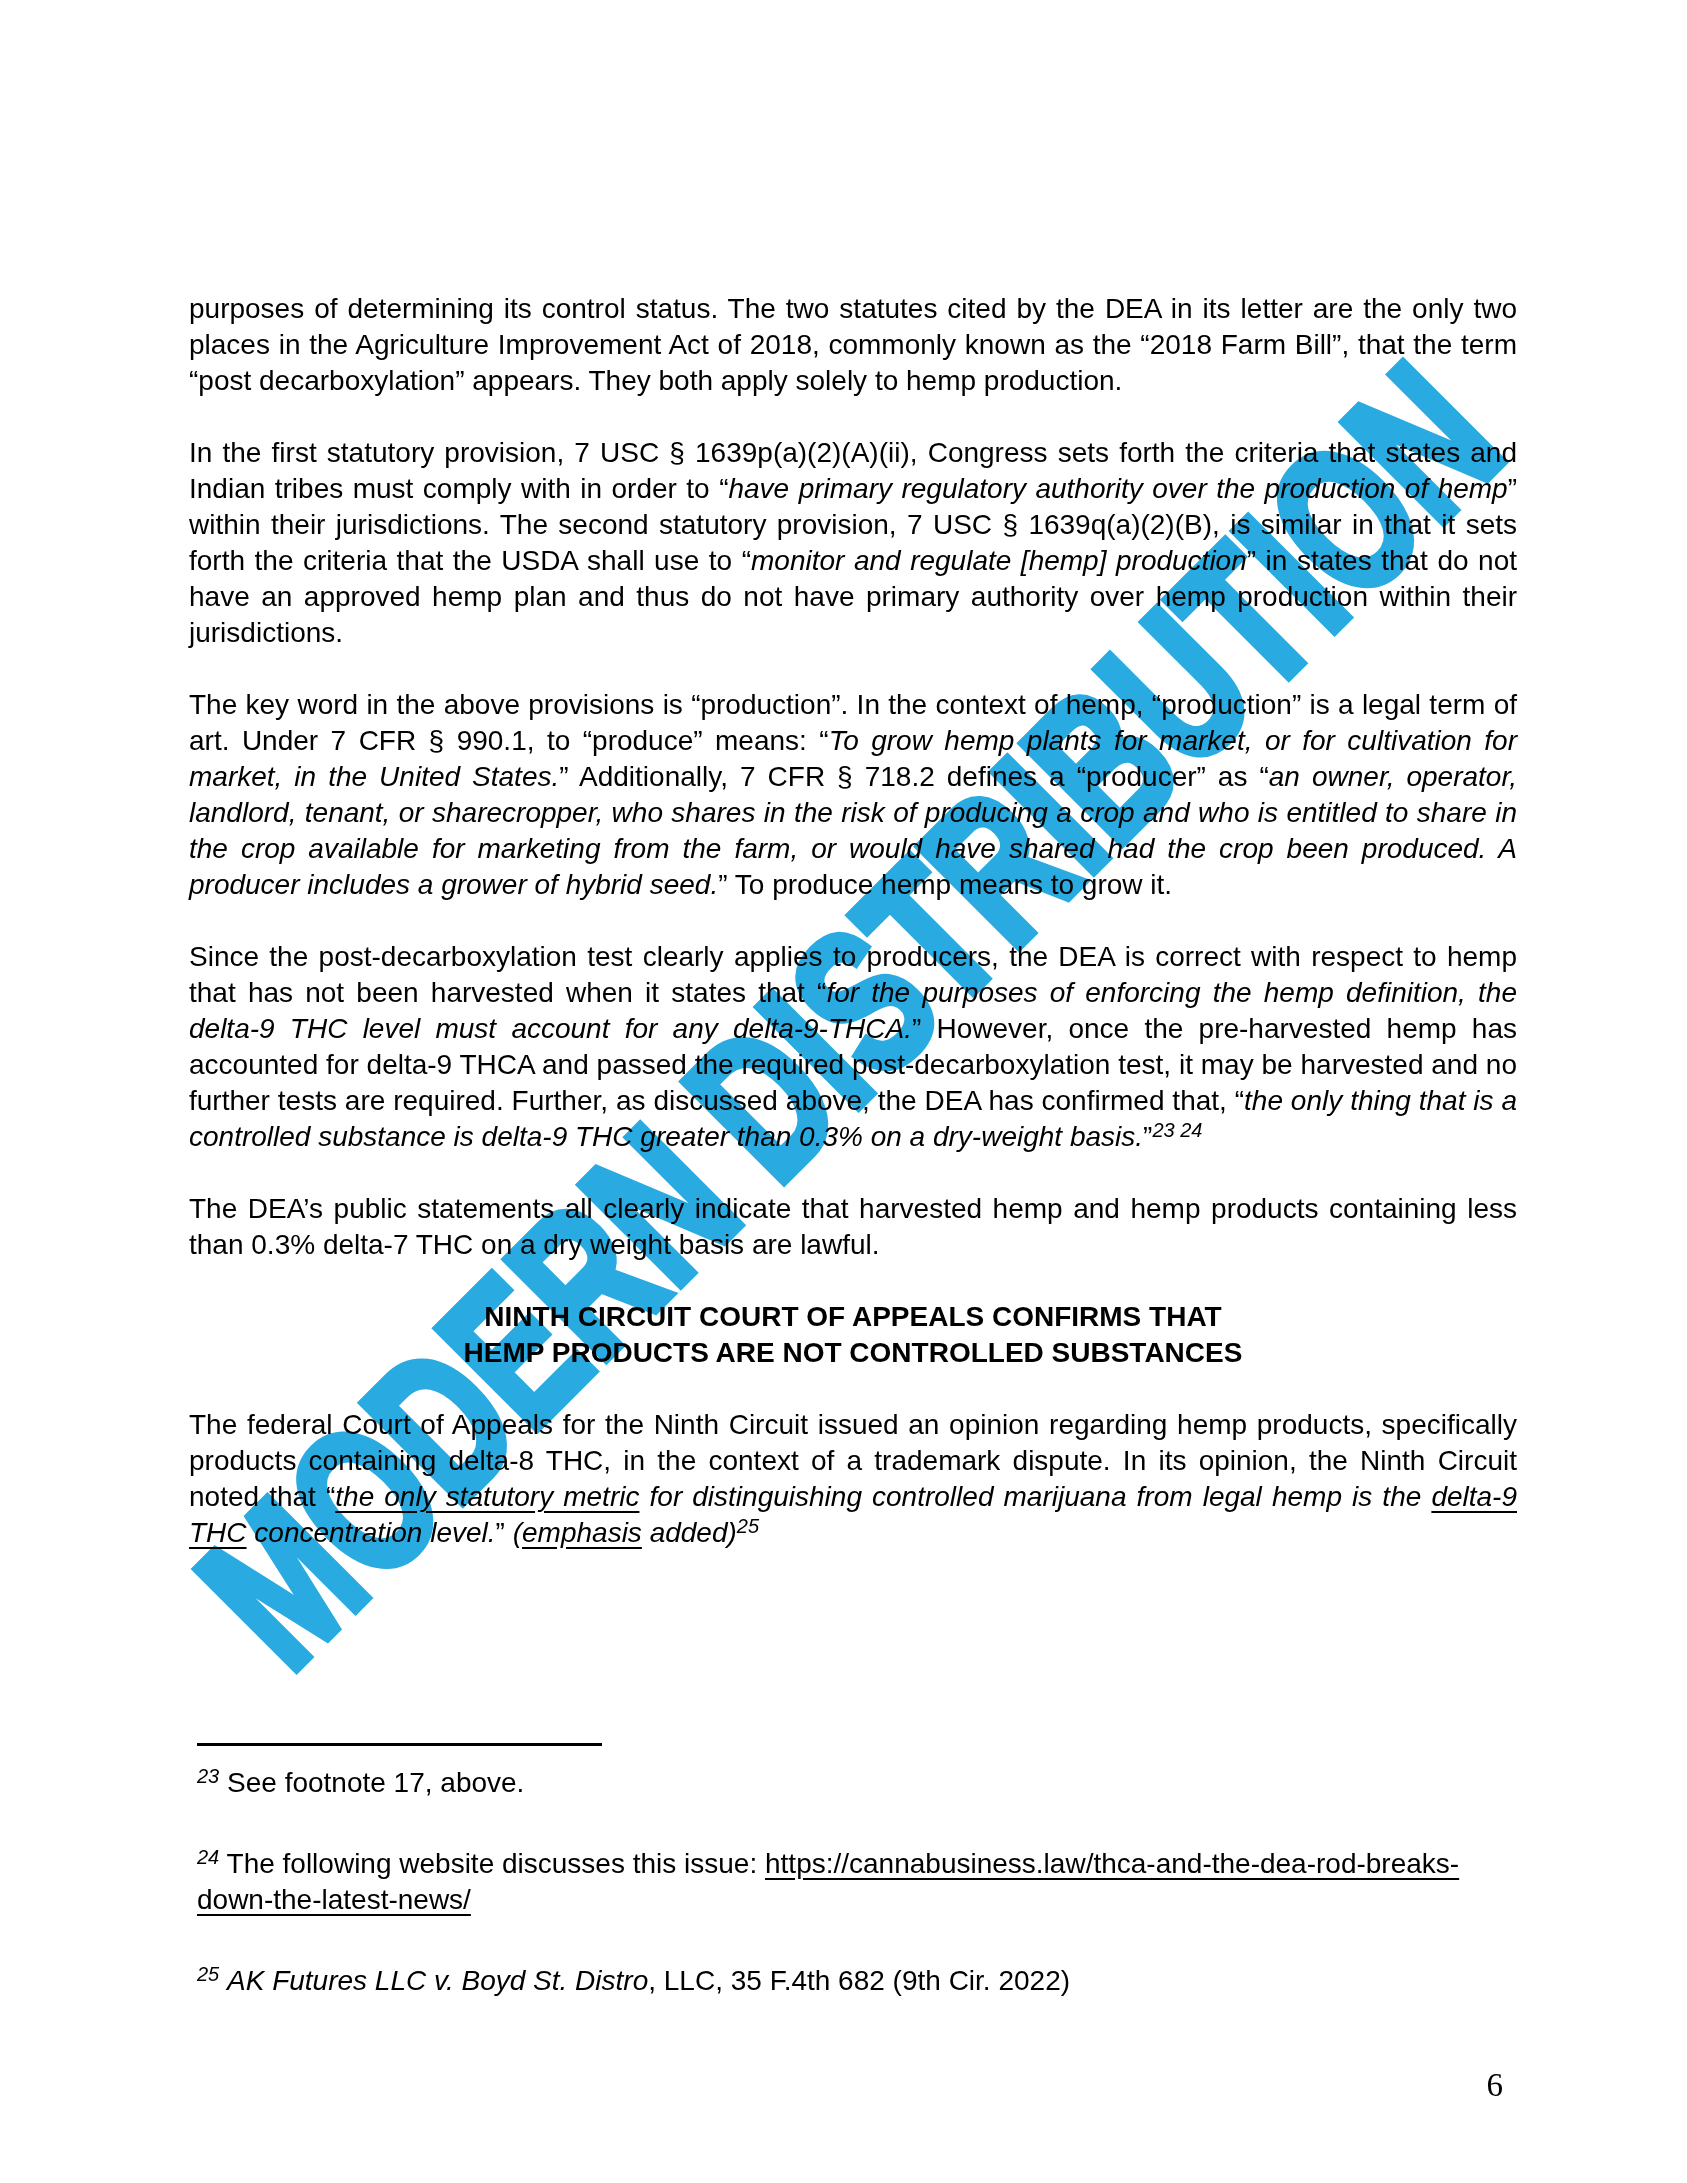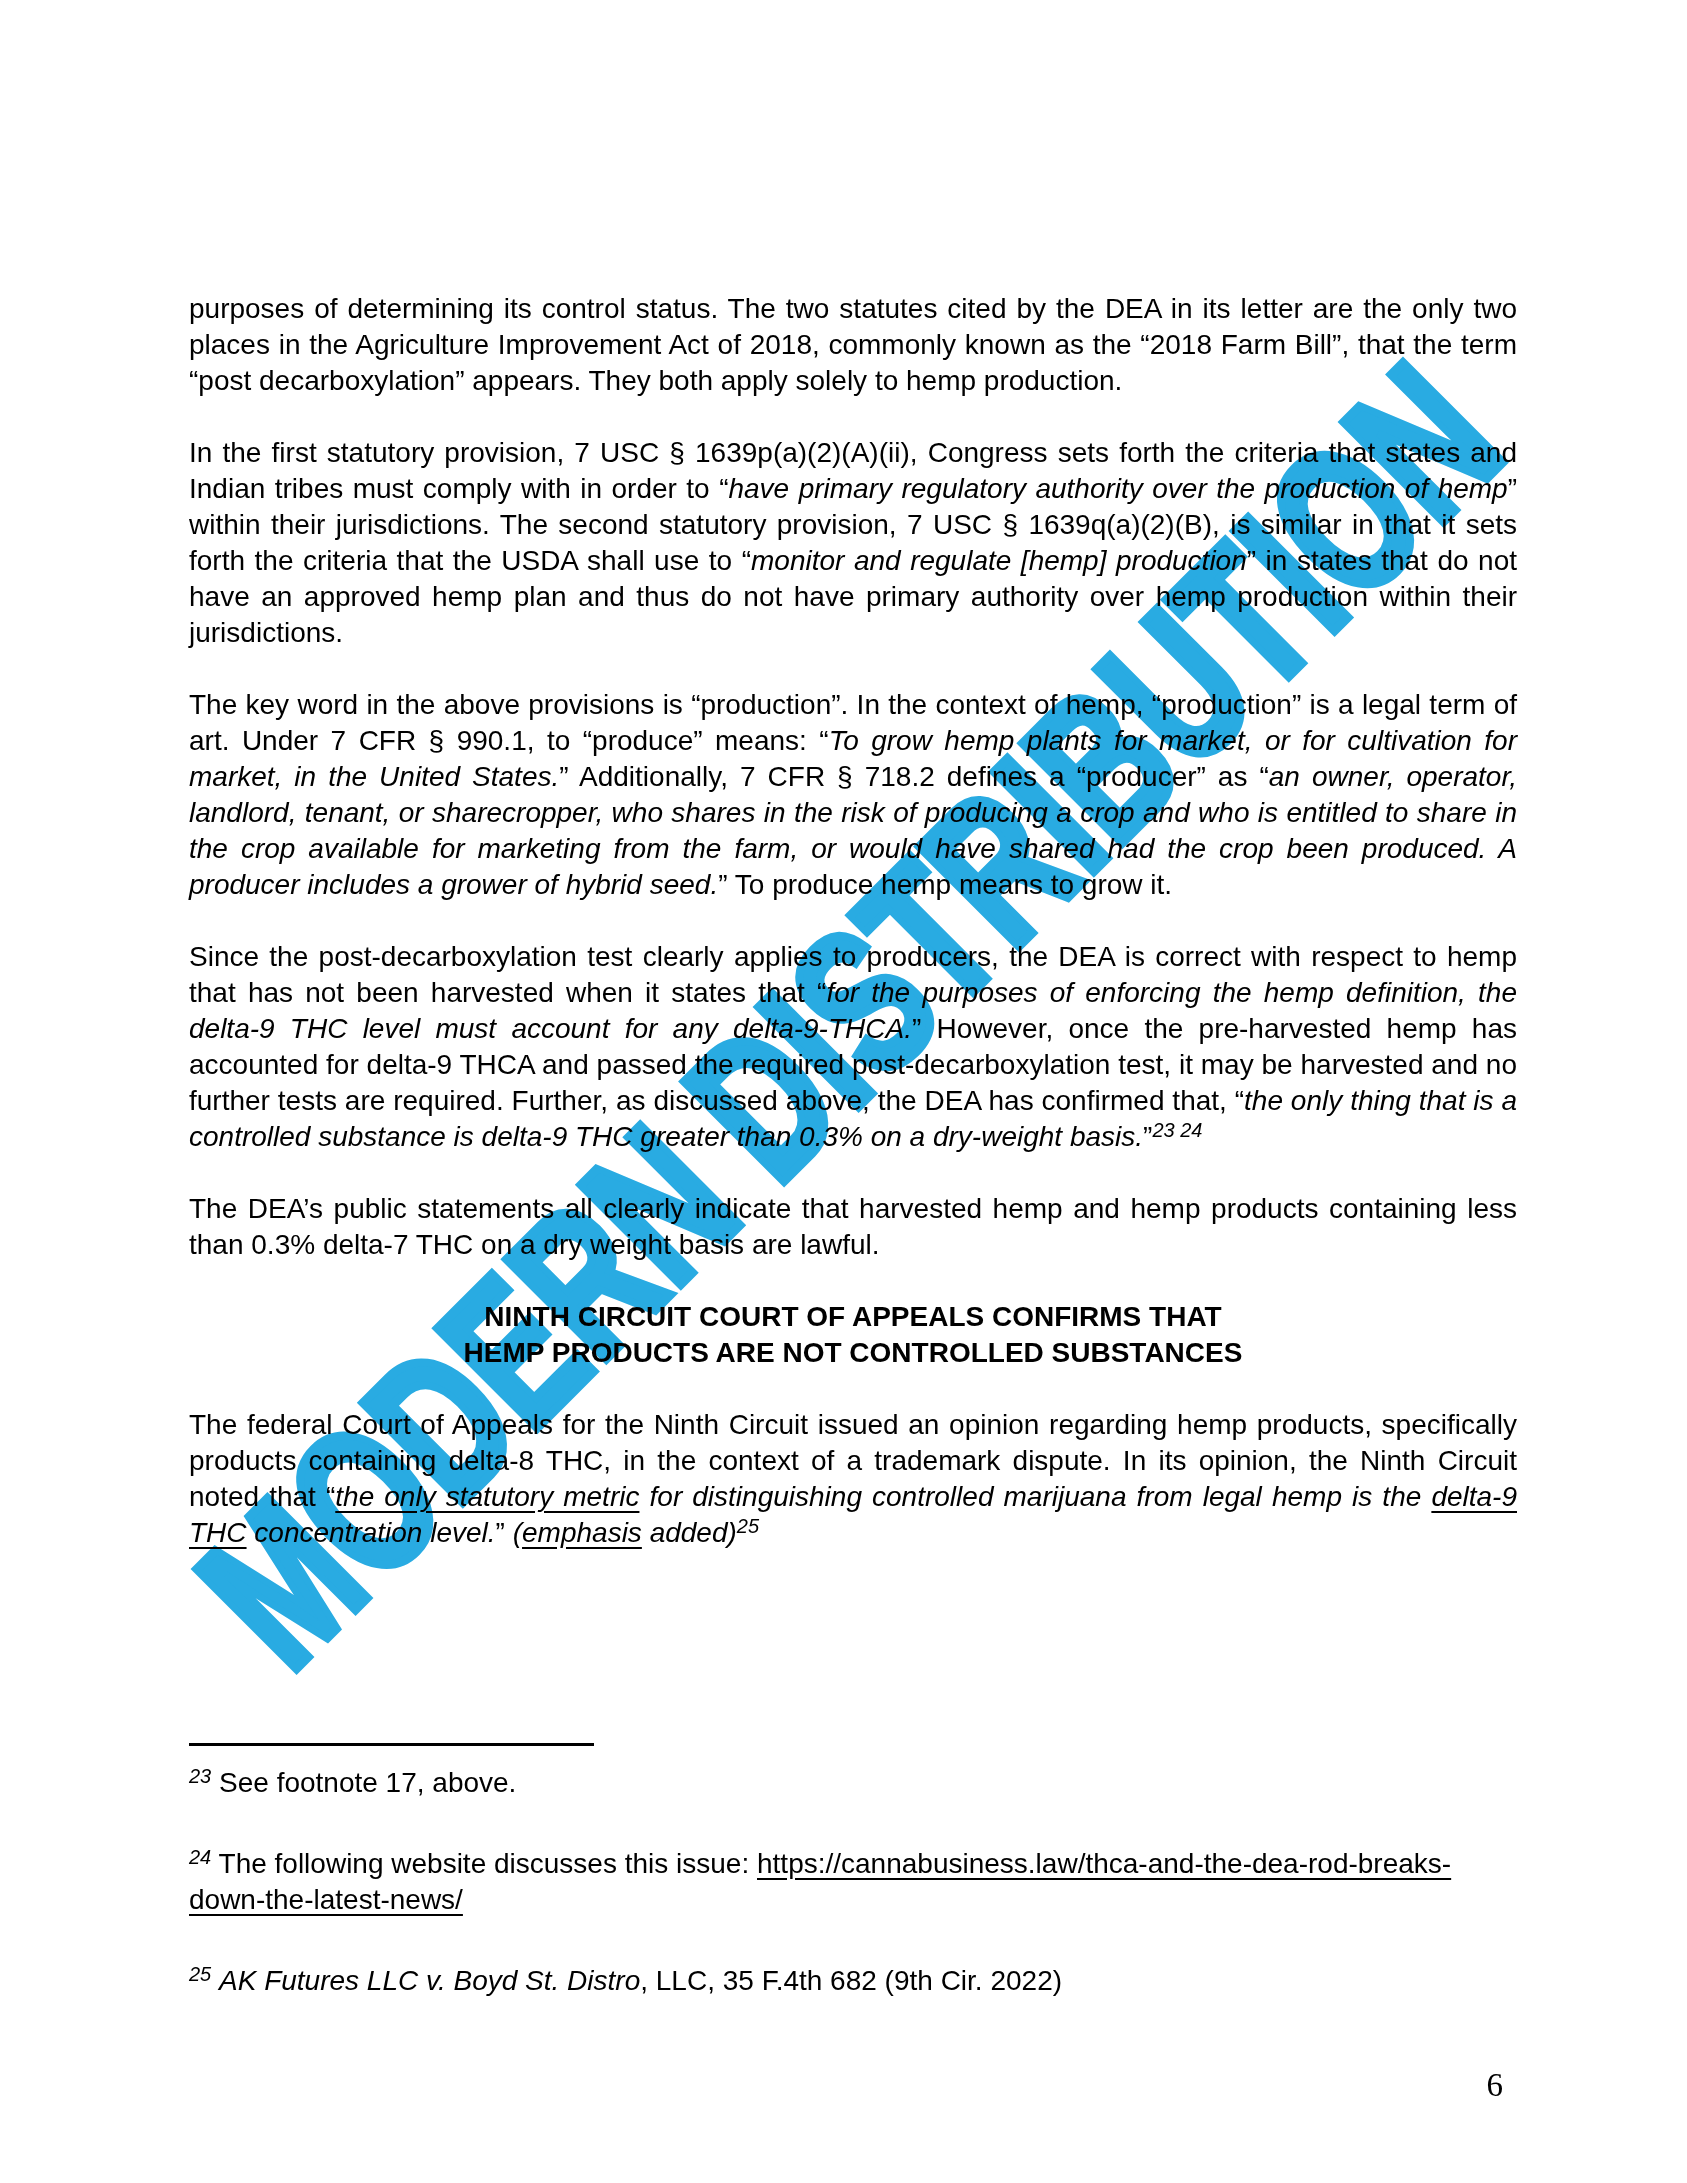--- a/index.html
+++ b/index.html
@@ -47,21 +47,21 @@
   .para.last { margin-bottom: 0; }
   .heading {
     margin: 0 0 36px 0;
     font-weight: 700;
     text-align: center;
   }
 
   
   .footnotes {
     position: absolute;
-    left: 189px;
+    left: 197px;
     top: 1743px;
     width: 1328px;
     z-index: 2;
     font-size: 28px;
     line-height: 36px;
   }
   .fn-separator {
     width: 405px;
     border: none;
     border-top: 3.3px solid #000000;

